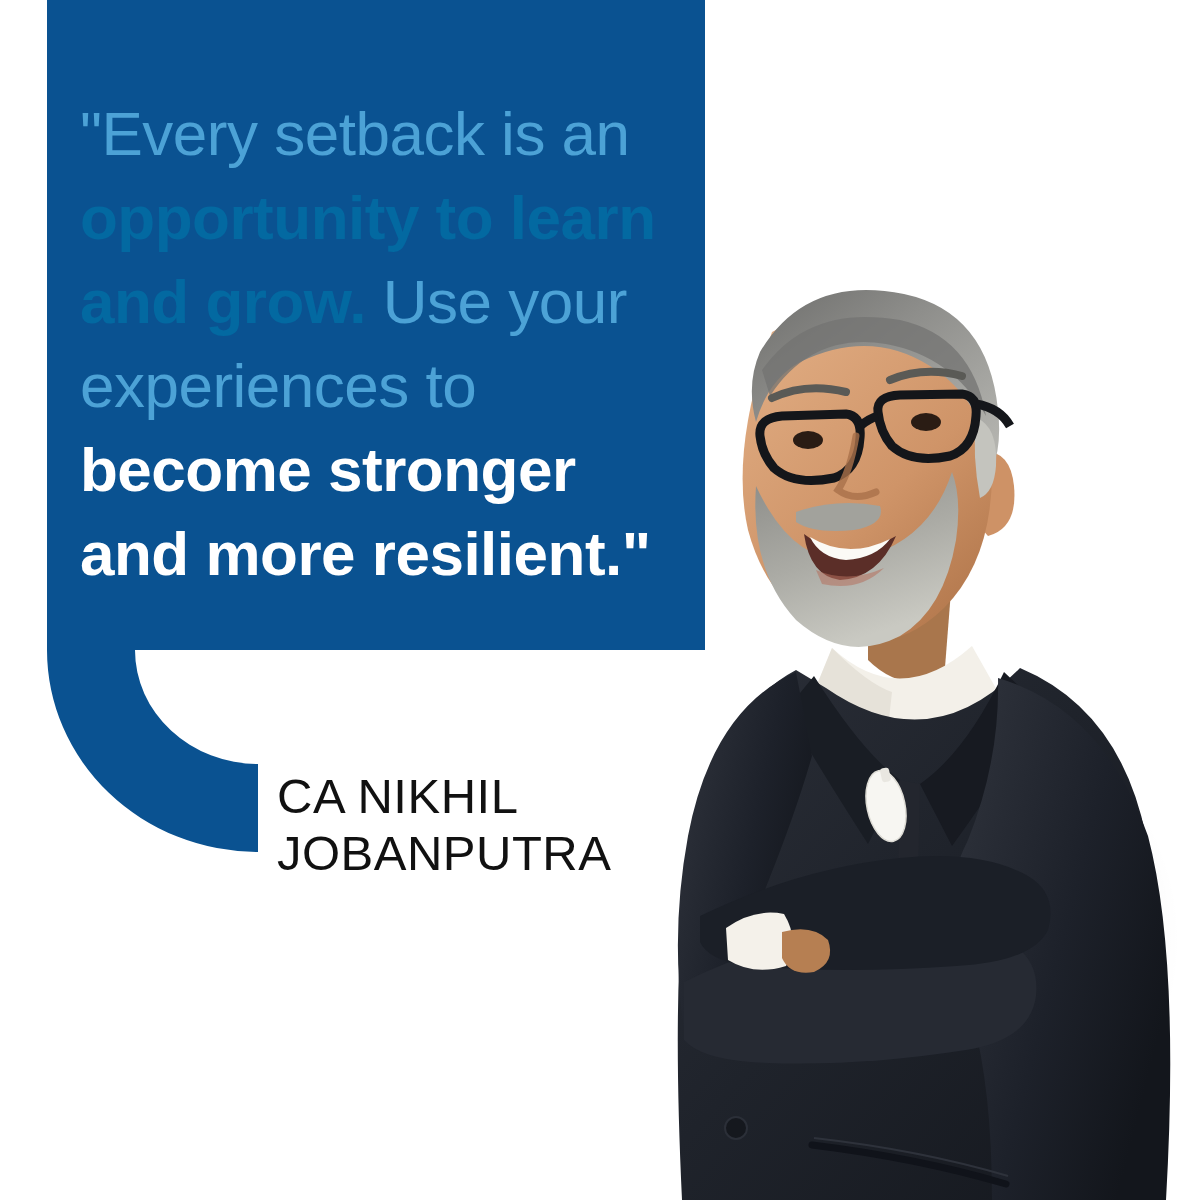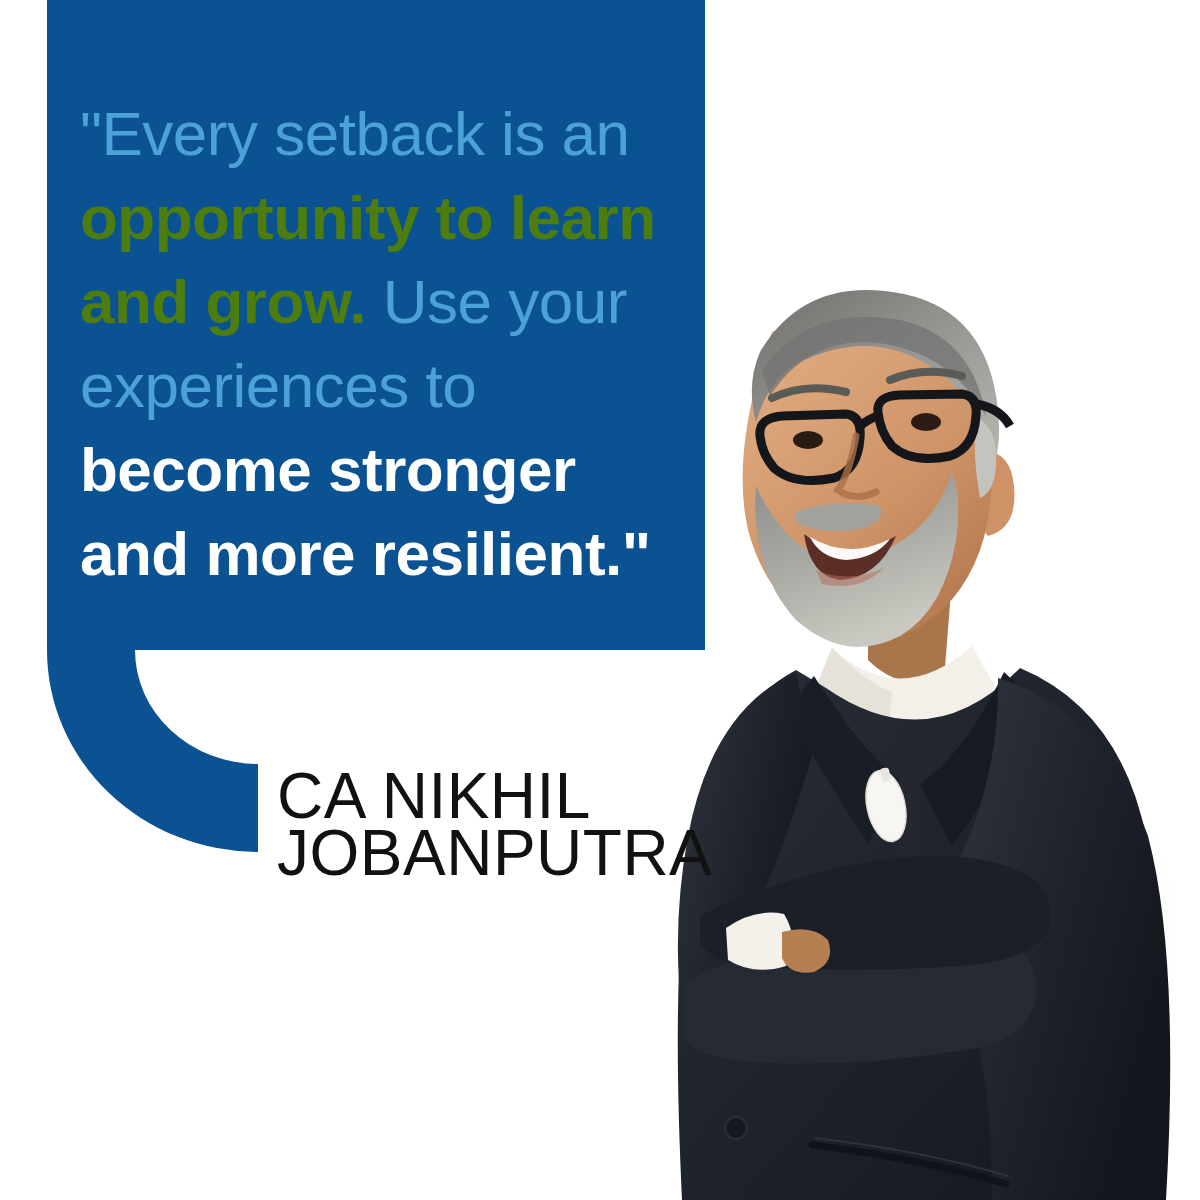--- a/index.html
+++ b/index.html
@@ -47,31 +47,31 @@
     top: 92px;
     width: 600px;
     z-index: 4;
     font-size: 62px;
     line-height: 84px;
     letter-spacing: -0.5px;
     font-weight: 400;
   }
   .quote .seg { }
   .seg-light { color: #4CA2D6; font-weight: 400; }
-  .seg-yellow { color: #4d7c0f; font-weight: 700; }
+  .seg-yellow { color: #0369a1; font-weight: 700; }
   .seg-white  { color: #FFFFFF; font-weight: 700; }
 
   
   .attrib {
     position: absolute;
     left: 277px;
     top: 768px;
     z-index: 4;
     color: #111111;
-    font-size: 64px;
+    font-size: 49px;
     line-height: 57px;
     font-weight: 400;
     letter-spacing: 0.5px;
     white-space: pre-line;
   }
 
   
   .portrait {
     position: absolute;
     left: 600px;

